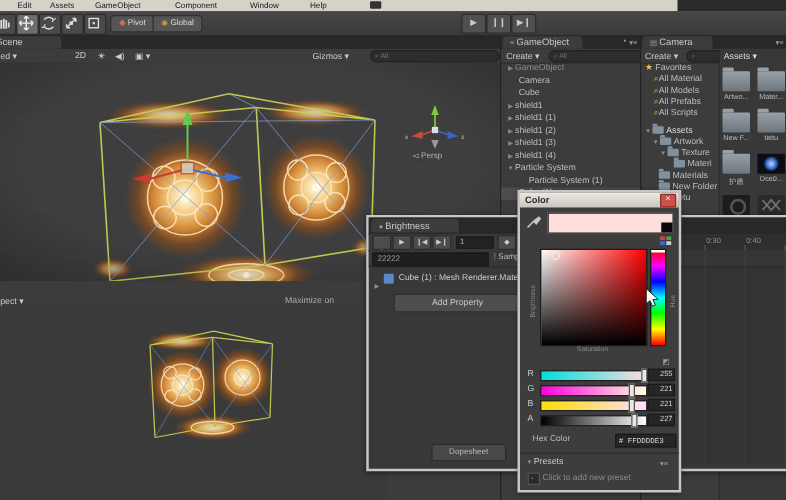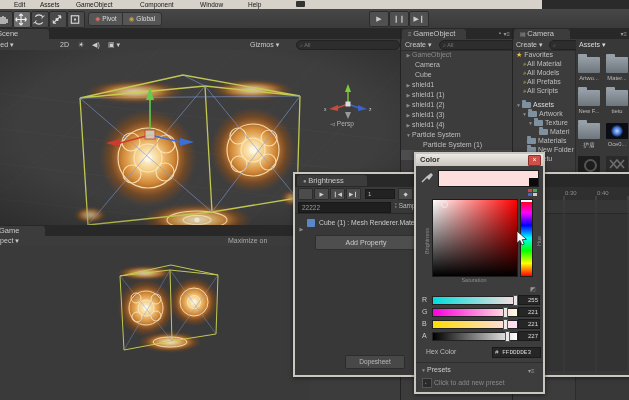--- a/index.html
+++ b/index.html
@@ -210,23 +210,20 @@
           <stop offset="60%" stop-color="#000" stop-opacity="0"></stop>
             <stop offset="100%" stop-color="#000" stop-opacity=".28"></stop>
         </radialGradient>
         <rect x="0" y="0" width="400" height="175" fill="url(#vig)"></rect>
       </svg>
       <span class="abs" style="left:330px;top:70px;font-size:6.5px;color:#b5b5b5;">◅ <span>Persp</span></span>
     </div>
   </div>
 
   <div class="abs" style="left:0;top:225px;width:310px;height:175px;">
-    <div class="abs tabstrip" style="left:0;top:0;width:310px;height:11px;">
-      <div class="tab" style="left:-7px;width:40px;">Game</div>
-    </div>
     <div class="abs ptoolbar" style="left:0;top:11px;width:310px;height:10px;">
       <span class="abs ddl" style="left:-24px;top:1px;"><span>Free Aspect</span> ▾</span>
       <span class="abs ddl" style="left:228px;top:1px;color:#aaa;">Maximize on</span>
     </div>
     <div class="abs" style="left:0;top:21px;width:310px;height:154px;background:#3a3a3a;overflow:hidden;">
       <svg width="310" height="154">
         <defs>
           <radialGradient id="fire2">
             <stop offset="0%" stop-color="#fffbe9"></stop>
             <stop offset="25%" stop-color="#ffd98f" stop-opacity=".95"></stop>

